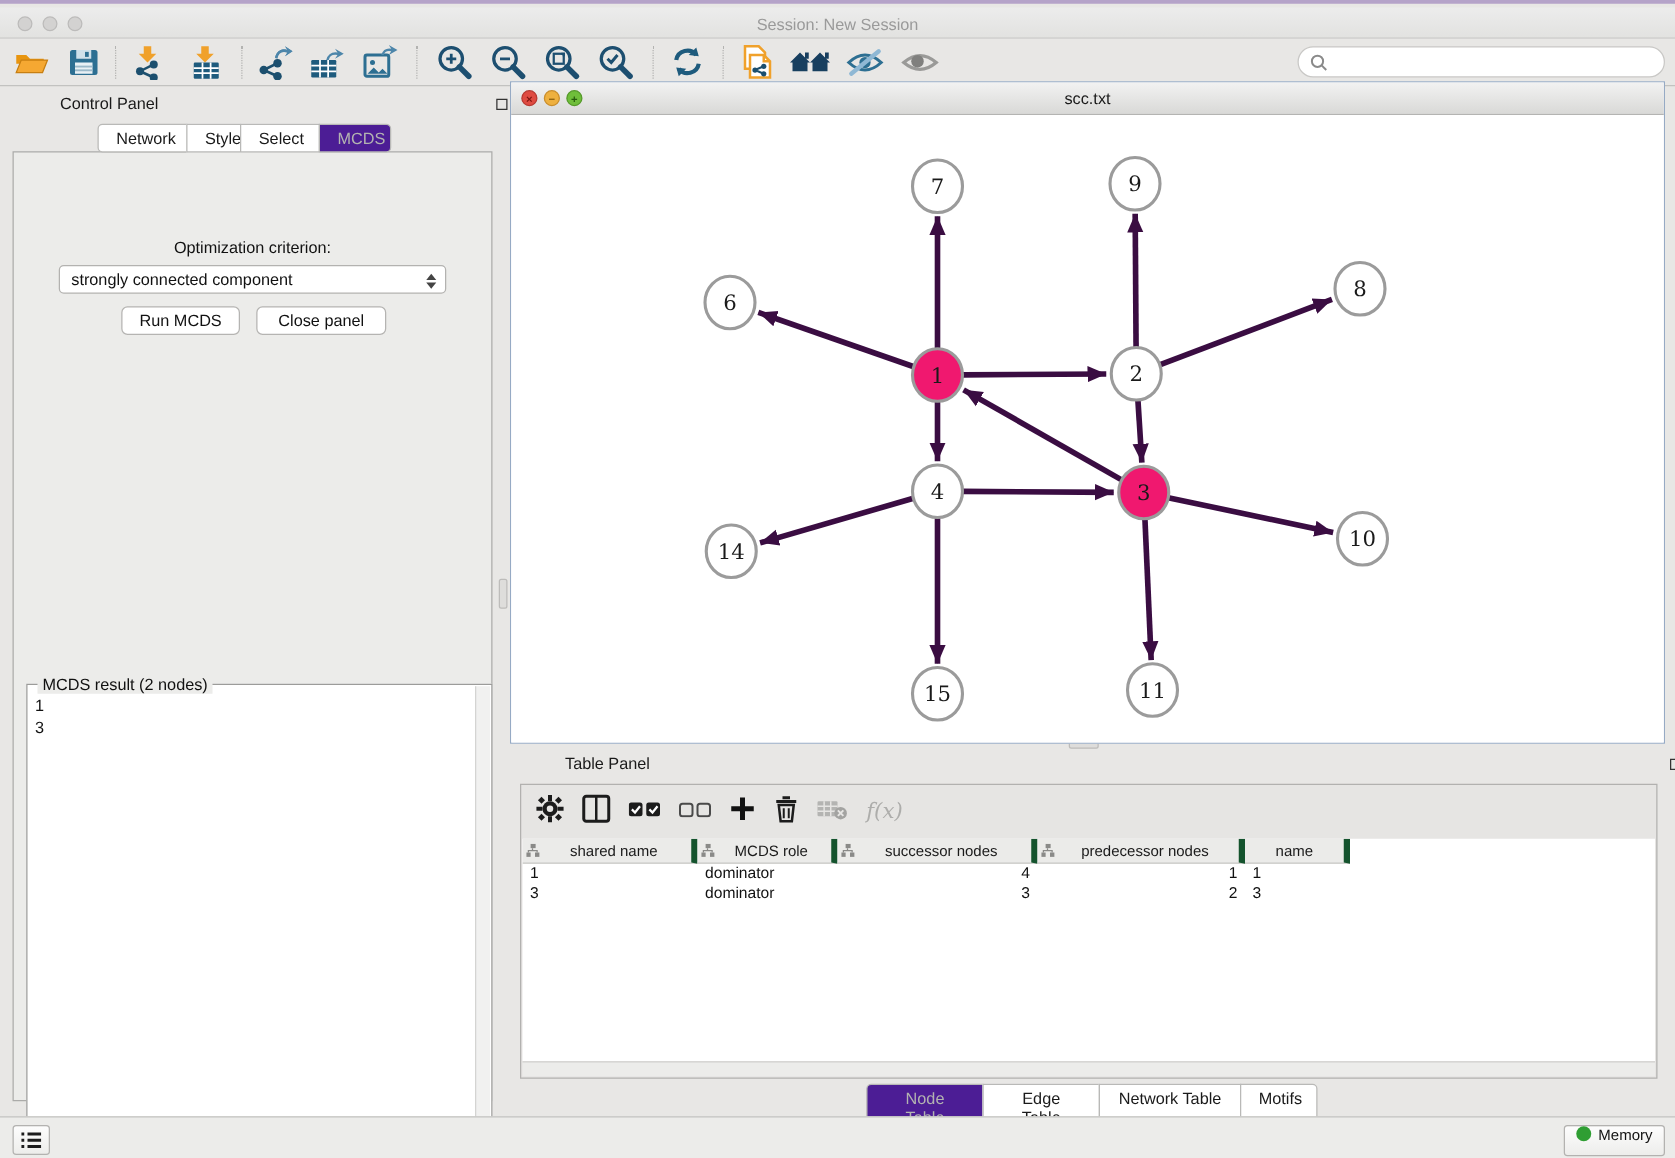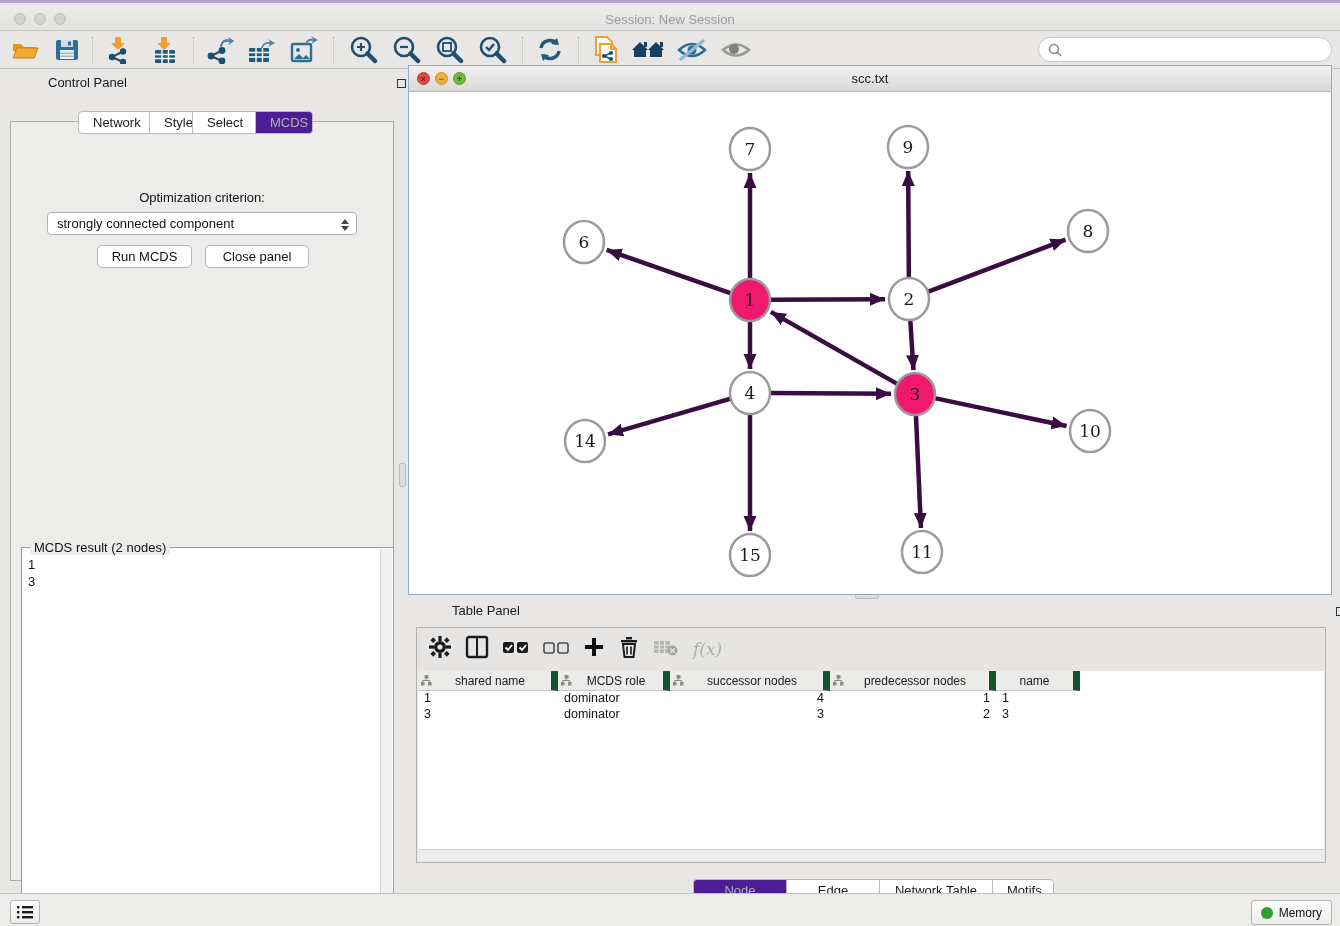--- a/index.html
+++ b/index.html
@@ -28,21 +28,21 @@
   
   #cp { position:absolute; left:8px; top:68px; width:389px; height:816px; }
   #cp-header { position:absolute; left:0; top:0; width:100%; height:24px; }
   #cp-title, #tp-title { font-size:13px; color:#1a1a1a; }
   .float-ic { width:9px; height:9px; border:1.5px solid #333; display:inline-block; }
   .close-ic { font-size:15px; font-weight:900; color:#111; line-height:10px; }
   #cp-body { position:absolute; left:2px; top:50px; width:384px; height:760px;
     background:#ececea; border:1px solid #ababa9; }
   .tabrow { position:absolute; display:flex; }
   .tab { font-size:13px; color:#1a1a1a; background:#fff; border:1px solid #b9b9b7;
-    padding:3px 14px; text-align:center; margin-left:-1px;margin-top:12px; }
+    padding:3px 14px; text-align:center; margin-left:-1px; }
   .tab:first-child { border-radius:4px 0 0 4px; margin-left:0; }
   .tab:last-child { border-radius:0 4px 4px 0; }
   .tab.active { background:#4c1d95; color:#b3b3b1; }
   #opt-label { position:absolute; left:0; top:68px; width:100%; text-align:center;
     font-size:13px; color:#111; }
   #criterion { position:absolute; left:36px; top:90px; width:310px; height:23px;
     background:#fff; border:1px solid #b3b2b0; border-radius:4px; display:flex;
     align-items:center; font-size:13px; padding-left:9px; color:#111; }
   #stepper { position:absolute; right:5px; top:3px; width:13px; height:17px;
     display:flex; flex-direction:column; align-items:center; justify-content:center; gap:2px; }
@@ -75,37 +75,37 @@
     font-size:13px; color:#1a1a1a; }
   #net-canvas { position:absolute; left:0; top:26px; width:922px; height:502px; background:#fff; }
   
   #tp { position:absolute; left:408px; top:596px; width:926px; height:294px; }
   #tp-box { position:absolute; left:8px; top:28px; width:910px; height:236px;
     background:#e6e5e3; border:1px solid #b2b1af; }
   #tp-toolbar { position:absolute; left:0; top:0; width:100%; height:42px;
     display:flex; align-items:center; gap:14px; padding-left:12px; }
   #tbl { position:absolute; left:1px; top:43px; right:1px; bottom:13px; background:#fff; overflow:hidden; }
   #tbl-head { display:flex; }
-  .th { height:20px; background:#ebebe9; border-right:7px solid #14532d;
+  .th { height:20px; background:#ebebe9; border-right:5px solid #14532d;
     border-bottom:1px solid #c7c7c5; display:flex; align-items:center;
     font-size:12px; color:#1a1a1a; padding:0 3px; }
   .th .lbl { flex:1; text-align:center; }
   .tr { display:flex; height:16px; }
   .td { font-size:12.5px; color:#111; padding:0 6px; white-space:nowrap; overflow:hidden; }
   #tp-scroll { position:absolute; left:1px; right:1px; bottom:1px; height:12px;
     background:#ececea; border-top:1px solid #cfcfcd; }
   
   #statusbar { position:absolute; left:0; top:890px; width:1340px; height:36px;
     background:#ececea; border-top:1px solid #c2c2c0; }
   #list-btn { position:absolute; left:10px; top:6px; width:30px; height:24px;
     background:linear-gradient(#fdfdfd,#ededeb); border:1px solid #b3b2b0;
     border-radius:3px; display:flex; align-items:center; justify-content:center; }
   #memory-btn { position:absolute; right:8px; top:6px; height:25px; padding:0 9px;
     background:linear-gradient(#fdfdfd,#ededeb); border:1px solid #b3b2b0;
-    border-radius:3px; display:flex; align-items:center; gap:6px; font-size:12px; color:#111; }
+    border-radius:3px; display:flex; gap:6px; font-size:12px; color:#111; }
   #mem-dot { width:12px; height:12px; border-radius:50%; background:#2f9e33; }
   .fx { font-family:"DejaVu Serif", serif; font-style:italic; font-size:17px; color:#adadab; }
 </style>
 </head>
 <body>
 
 <div id="win">
 
   <div id="titlebar">
     <span class="tl-dot" style="left:14px"></span>

